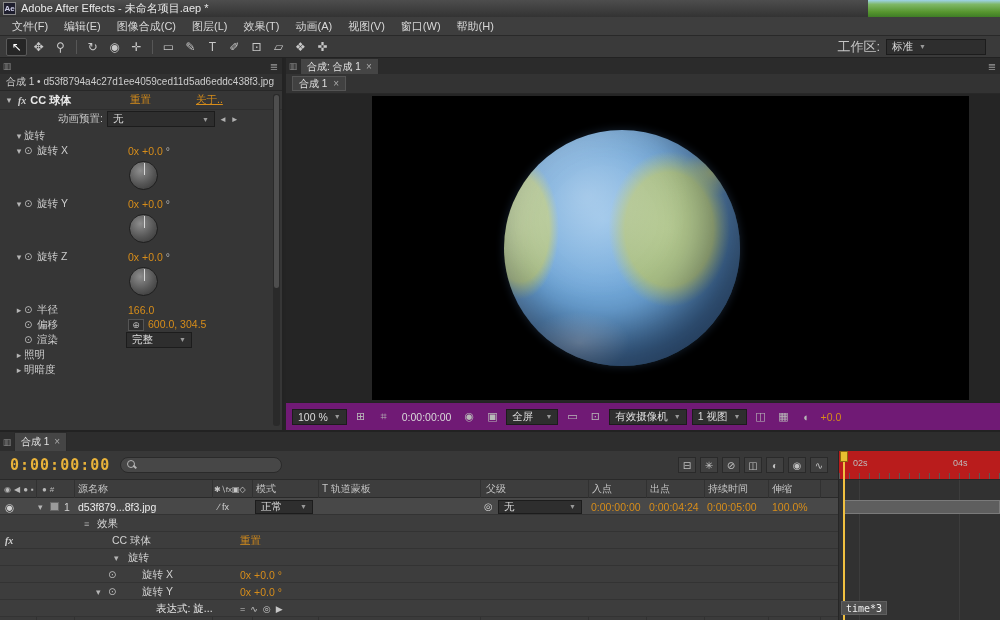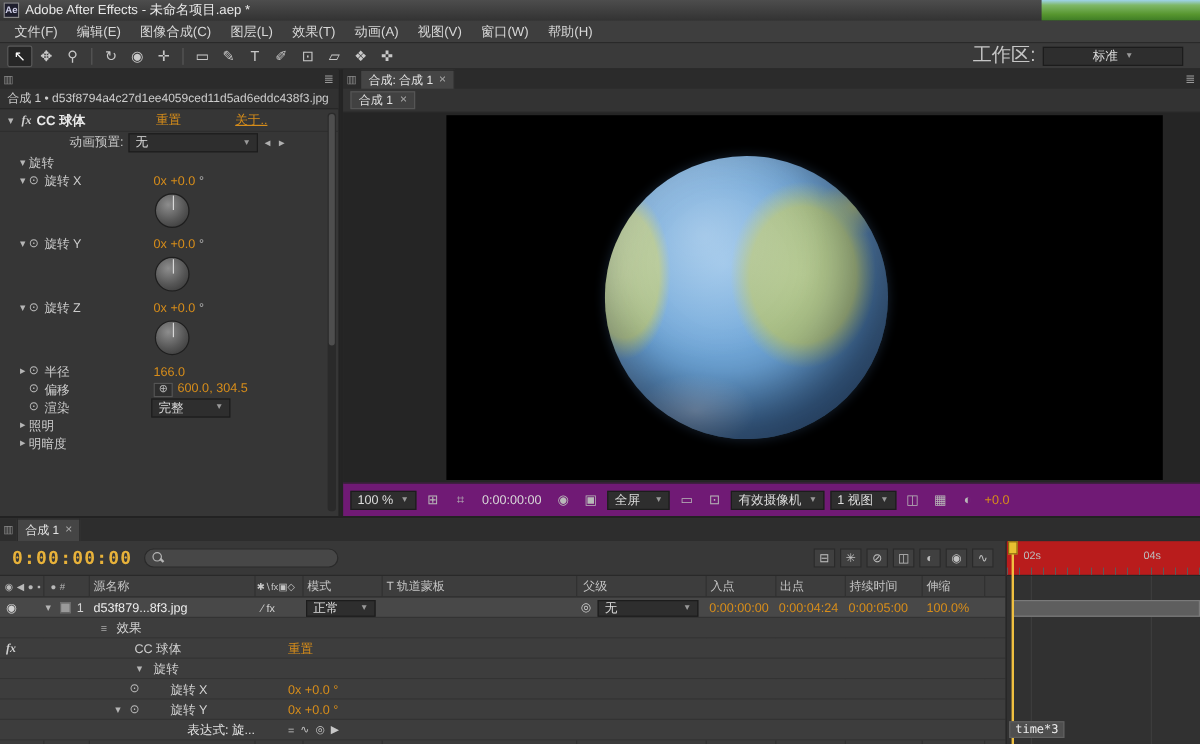--- a/index.html
+++ b/index.html
@@ -23,25 +23,25 @@
   .menu-item { padding:0 8px; font-size:11px; color:#d8d8d8; cursor:default; }
 
   
   .toolbar { position:absolute; top:36px; left:0; right:0; height:22px; background:#3a3a3a;
              border-bottom:1px solid #222; display:flex; align-items:center; padding:0 6px; gap:1px; }
   .tool { width:21px; height:18px; display:flex; align-items:center; justify-content:center;
           color:#c8c8c8; font-size:12px; border-radius:2px; }
   .tool.selected { background:#262626; border:1px solid #5a5a5a; color:#fff; }
   .tool-sep { width:1px; height:14px; background:#575757; margin:0 4px; }
   .toolbar-right { margin-left:auto; display:flex; align-items:center; gap:6px; padding-right:8px; }
-  .ws-label { color:#c6c6c6; font-size:16px; }
+  .ws-label { color:#c6c6c6; font-size:13px; }
   .dropdown { background:#2e2e2e; border:1px solid #1c1c1c; height:16px; display:flex;
               align-items:center; padding:0 5px; gap:6px; color:#ddd; font-size:10.5px; white-space:nowrap; }
   .dd-arrow { font-size:7px; color:#999; }
-  .ws-dd { width:117px; justify-content:center; }
+  .ws-dd { width:100px; justify-content:flex-start; }
 
   
   .main { position:absolute; top:58px; left:0; right:0; height:372px; background:#242424; }
 
   
   .fx-panel { position:absolute; left:0; top:0; width:284px; height:372px; background:#363636;
               border-right:2px solid #232323; }
   .panel-tabbar { height:16px; background:#2b2b2b; display:flex; align-items:stretch; }
   .grip-icon { width:14px; display:flex; align-items:center; justify-content:center;
                color:#8a8a8a; font-size:9px; }

